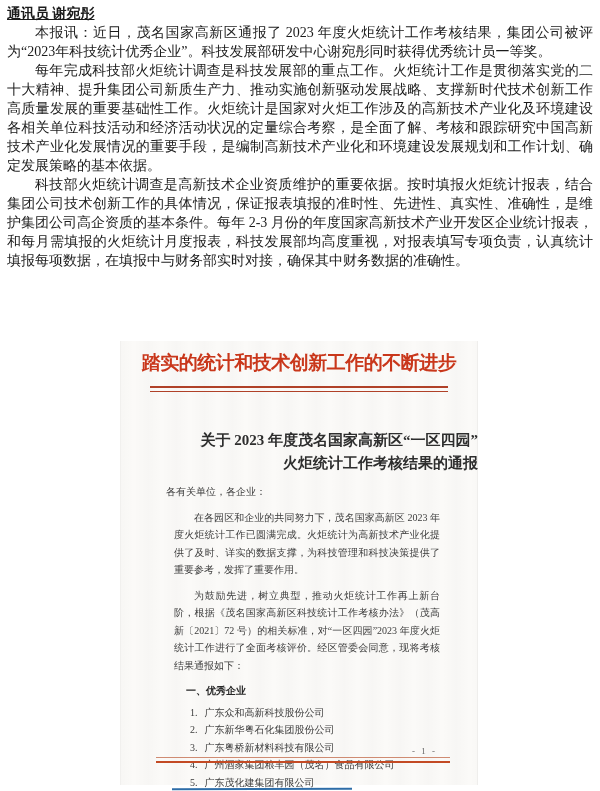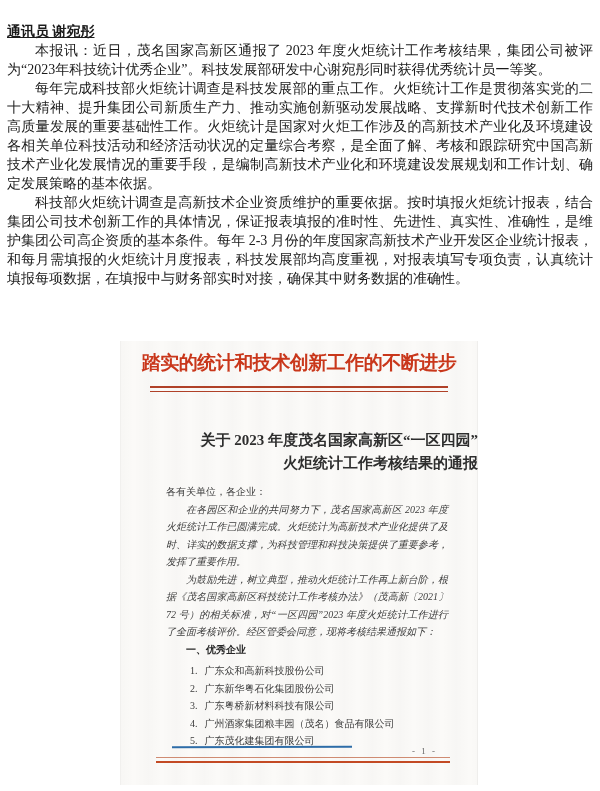--- a/index.html
+++ b/index.html
@@ -9,21 +9,21 @@
     height: 791px;
     background: #ffffff;
     overflow: hidden;
     font-family: "Liberation Serif", "DejaVu Serif", serif;
   }
 
   
   .article {
     position: absolute;
     left: 7px;
-    top: 22px;
+    top: 4px;
     width: 586px;
     font-size: 14px;
     line-height: 19px;
     color: #1b1b1b;
     text-align: justify;
   }
   .byline {
     font-weight: bold;
     text-decoration: underline;
   }
@@ -70,21 +70,21 @@
   }
   .nbody {
     position: absolute;
     top: 142px; left: 46px; width: 282px;
     font-size: 10px;
     line-height: 17.5px;
     color: #3c3c3c;
     text-align: justify;
   }
   .salutation { }
-  .npara { margin: 0; text-indent: 2em; font-style: italic; }
+  .npara { margin: 8px; text-indent: 2em; }
   .nheading { font-weight: bold; text-indent: 2em; color: #262626; }
   .companies { list-style: none; margin: 4px; padding: 0 0 0 20px; }
   .companies li { position: relative; white-space: nowrap; }
   .cnum { display: inline-block; margin-right: 7px; }
   .ink-underline {
     position: absolute;
     left: -18px; top: 14px;
     width: 180px; height: 2px;
     background: #2e6da8;
     transform: rotate(-0.2deg);

